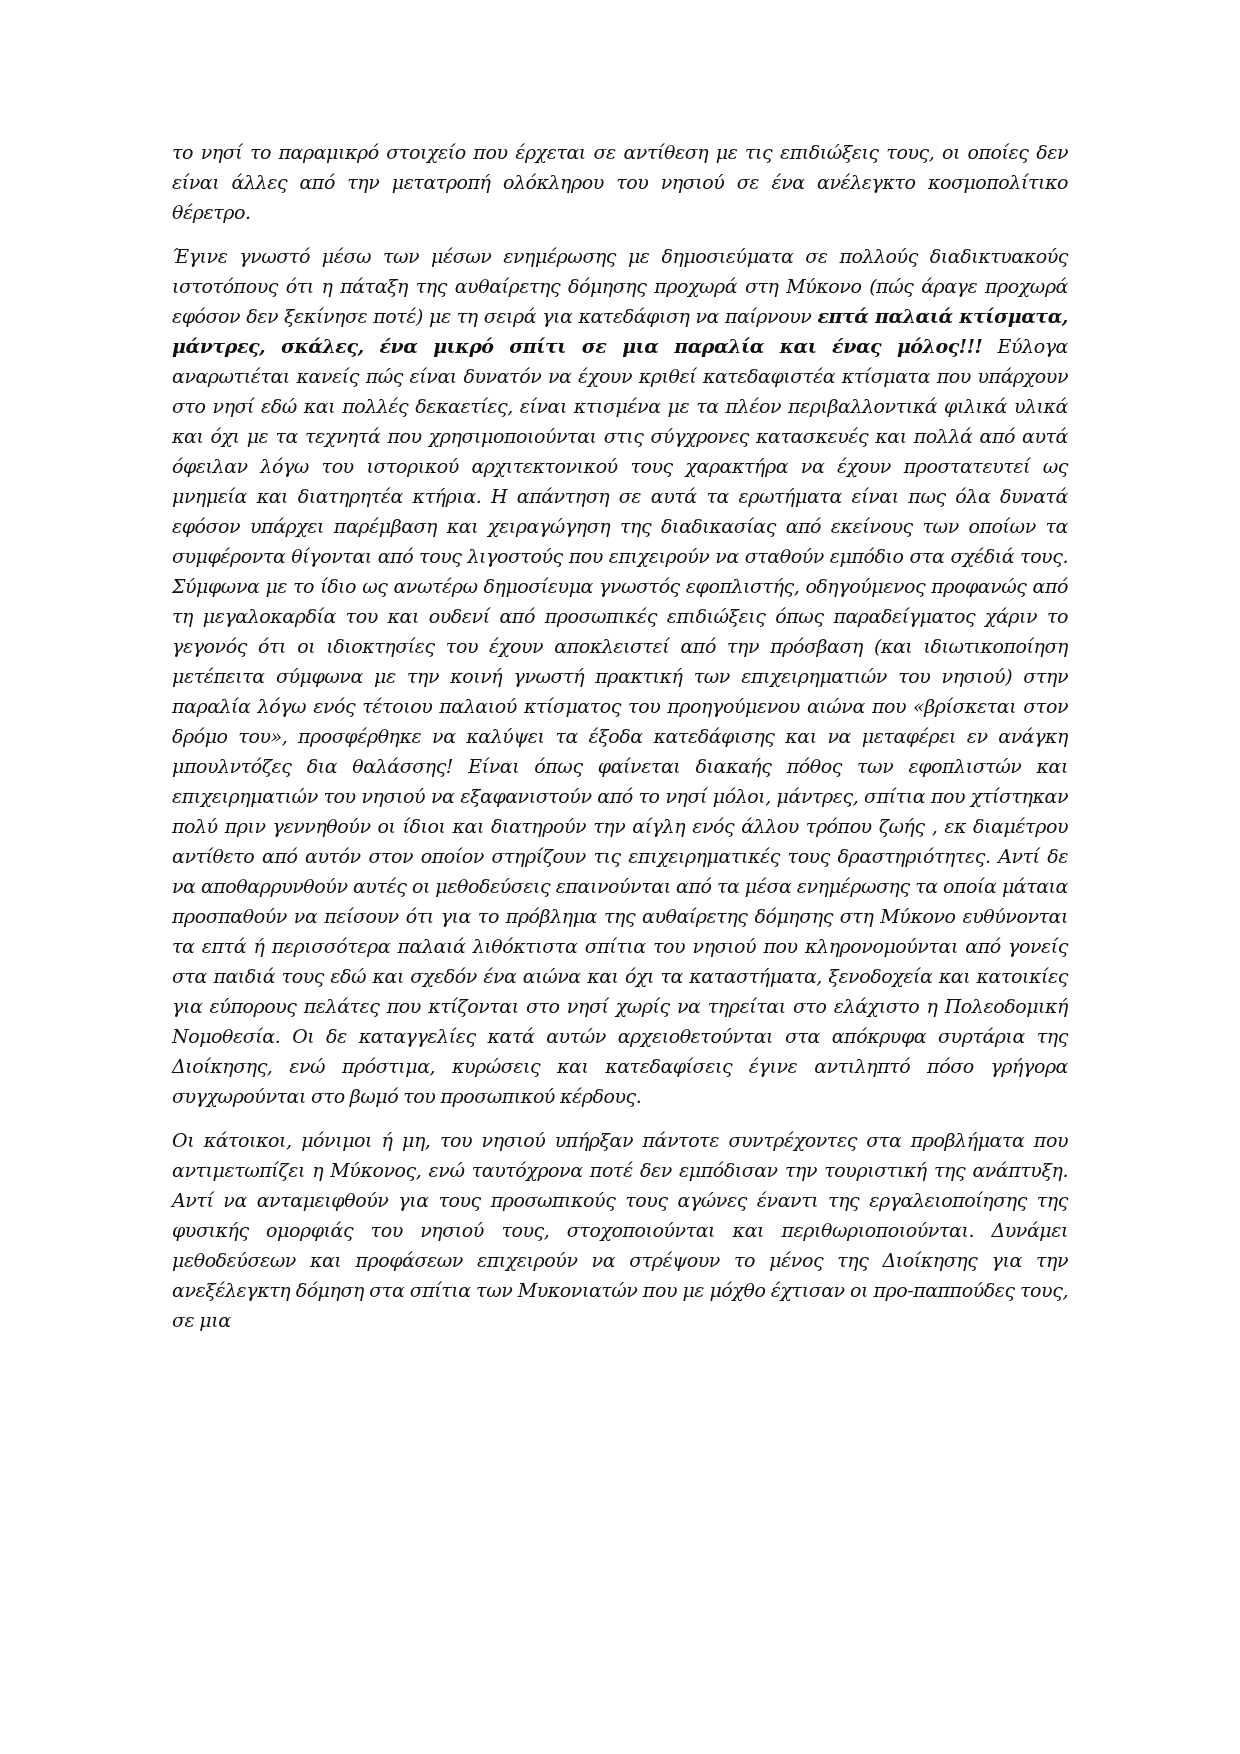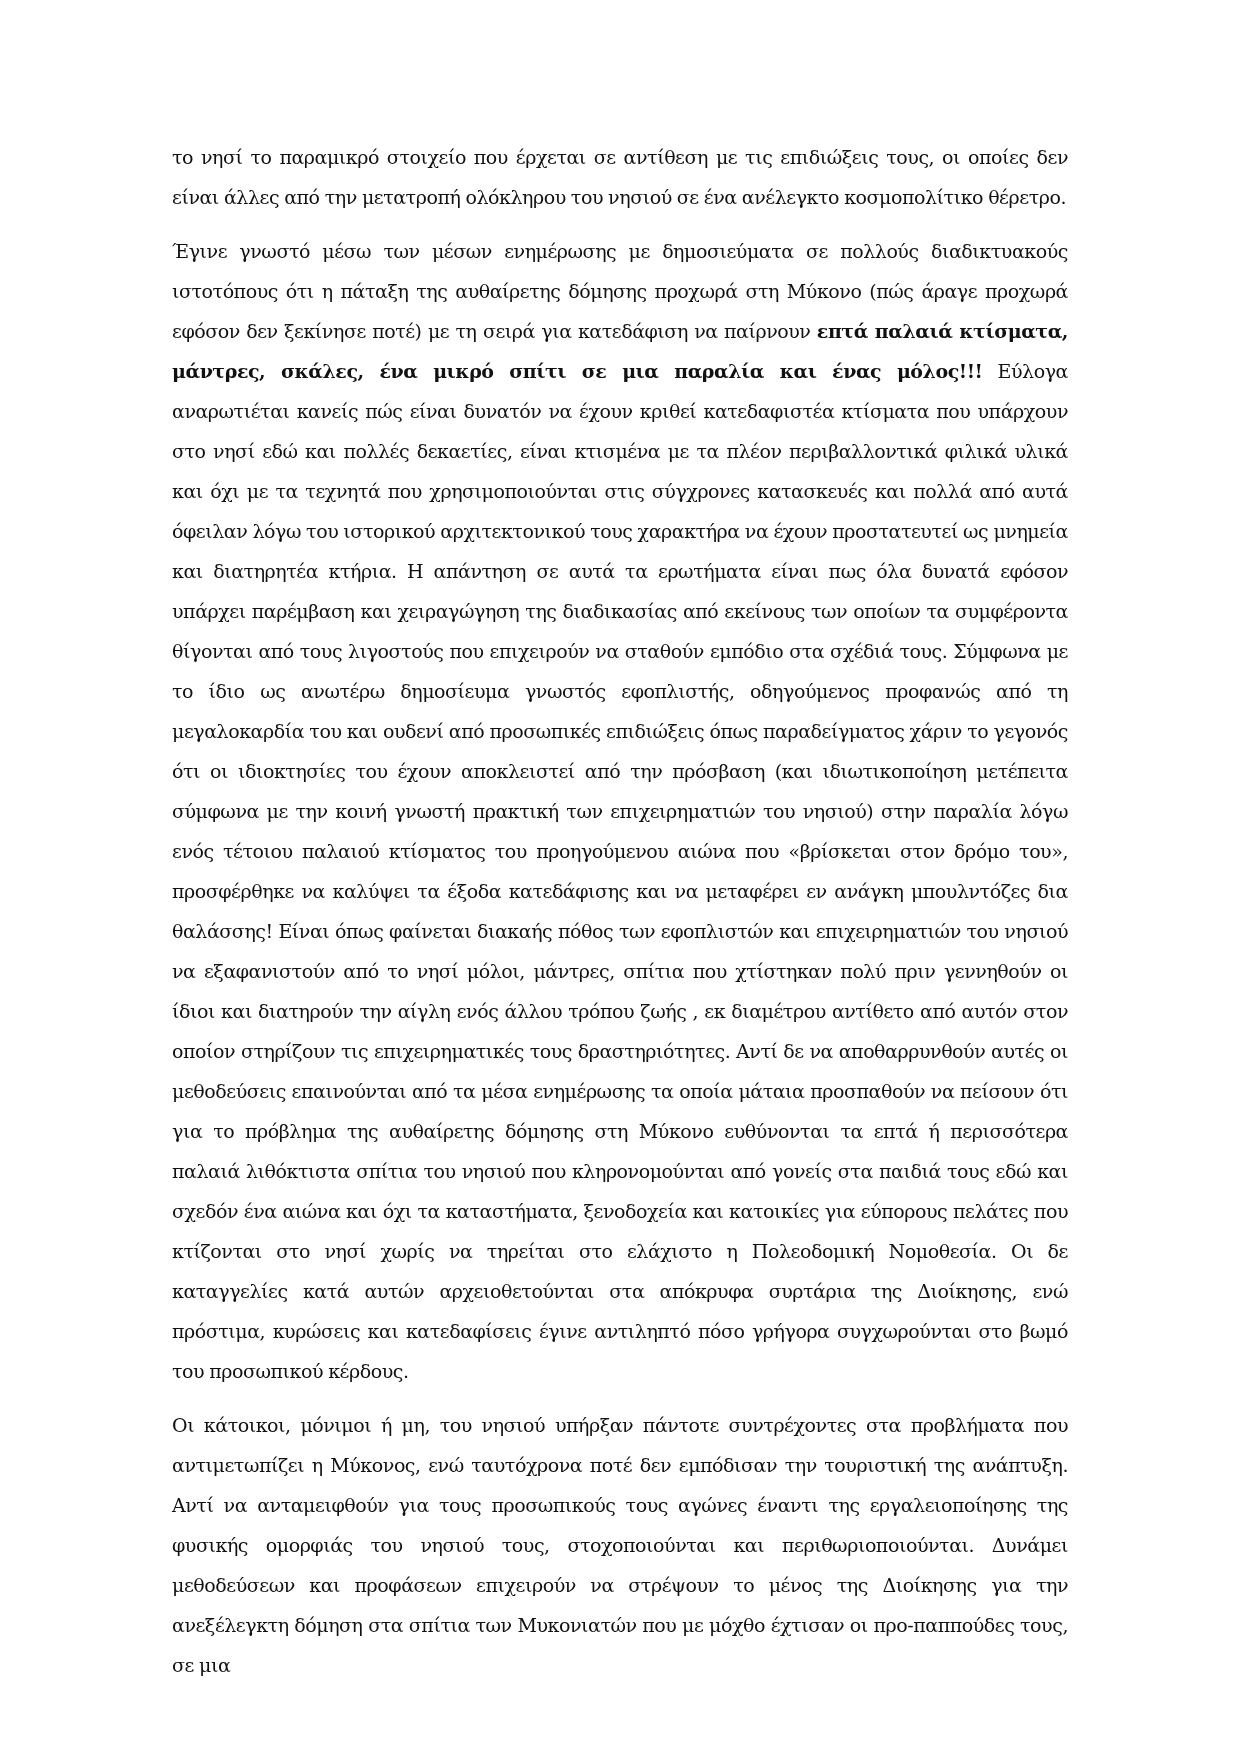--- a/index.html
+++ b/index.html
@@ -5,24 +5,25 @@
   html, body { margin: 0; padding: 0; background: #ffffff; }
   body { width: 1240px; height: 1754px; position: relative; overflow: hidden; }
   .page {
     position: absolute;
     left: 172px;
     top: 137px;
     width: 896px;
     color: #111111;
     font-family: "DejaVu Serif", "Liberation Serif", serif;
     font-size: 19px;
-    line-height: 40px;
+    line-height: 30px;
     text-align: justify;
     letter-spacing: -0.45px;
     word-spacing: -0.5px;
+    font-style: italic;
   }
   .page p { margin: 0 0 14px 0; }
   .page b { font-weight: bold; }
 </style>
 </head>
 <body>
 
 <div class="page">
   <p>το νησί το παραμικρό στοιχείο που έρχεται σε αντίθεση με τις επιδιώξεις τους, οι οποίες δεν είναι άλλες από την μετατροπή ολόκληρου του νησιού σε ένα ανέλεγκτο κοσμοπολίτικο θέρετρο.</p>
   <p><span>Έγινε γνωστό μέσω των μέσων ενημέρωσης με δημοσιεύματα σε πολλούς διαδικτυακούς ιστοτόπους ότι η πάταξη της αυθαίρετης δόμησης προχωρά στη Μύκονο (πώς άραγε προχωρά εφόσον δεν ξεκίνησε ποτέ) με τη σειρά για κατεδάφιση να παίρνουν </span><b>επτά παλαιά κτίσματα, μάντρες, σκάλες, ένα μικρό σπίτι σε μια παραλία και ένας μόλος!!!</b><span> Εύλογα αναρωτιέται κανείς πώς είναι δυνατόν να έχουν κριθεί κατεδαφιστέα κτίσματα που υπάρχουν στο νησί εδώ και πολλές δεκαετίες, είναι κτισμένα με τα πλέον περιβαλλοντικά φιλικά υλικά και όχι με τα τεχνητά που χρησιμοποιούνται στις σύγχρονες κατασκευές και πολλά από αυτά όφειλαν λόγω του ιστορικού αρχιτεκτονικού τους χαρακτήρα να έχουν προστατευτεί ως μνημεία και διατηρητέα κτήρια. Η απάντηση σε αυτά τα ερωτήματα είναι πως όλα δυνατά εφόσον υπάρχει παρέμβαση και χειραγώγηση της διαδικασίας από εκείνους των οποίων τα συμφέροντα θίγονται από τους λιγοστούς που επιχειρούν να σταθούν εμπόδιο στα σχέδιά τους. Σύμφωνα με το ίδιο ως ανωτέρω δημοσίευμα γνωστός εφοπλιστής, οδηγούμενος προφανώς από τη μεγαλοκαρδία του και ουδενί από προσωπικές επιδιώξεις όπως παραδείγματος χάριν το γεγονός ότι οι ιδιοκτησίες του έχουν αποκλειστεί από την πρόσβαση (και ιδιωτικοποίηση μετέπειτα σύμφωνα με την κοινή γνωστή πρακτική των επιχειρηματιών του νησιού) στην παραλία λόγω ενός τέτοιου παλαιού κτίσματος του προηγούμενου αιώνα που «βρίσκεται στον δρόμο του», προσφέρθηκε να καλύψει τα έξοδα κατεδάφισης και να μεταφέρει εν ανάγκη μπουλντόζες δια θαλάσσης! Είναι όπως φαίνεται διακαής πόθος των εφοπλιστών και επιχειρηματιών του νησιού να εξαφανιστούν από το νησί μόλοι, μάντρες, σπίτια που χτίστηκαν πολύ πριν γεννηθούν οι ίδιοι και διατηρούν την αίγλη ενός άλλου τρόπου ζωής , εκ διαμέτρου αντίθετο από αυτόν στον οποίον στηρίζουν τις επιχειρηματικές τους δραστηριότητες. Αντί δε να αποθαρρυνθούν αυτές οι μεθοδεύσεις επαινούνται από τα μέσα ενημέρωσης τα οποία μάταια προσπαθούν να πείσουν ότι για το πρόβλημα της αυθαίρετης δόμησης στη Μύκονο ευθύνονται τα επτά ή περισσότερα παλαιά λιθόκτιστα σπίτια του νησιού που κληρονομούνται από γονείς στα παιδιά τους εδώ και σχεδόν ένα αιώνα και όχι τα καταστήματα, ξενοδοχεία και κατοικίες για εύπορους πελάτες που κτίζονται στο νησί χωρίς να τηρείται στο ελάχιστο η Πολεοδομική Νομοθεσία. Οι δε καταγγελίες κατά αυτών αρχειοθετούνται στα απόκρυφα συρτάρια της Διοίκησης, ενώ πρόστιμα, κυρώσεις και κατεδαφίσεις έγινε αντιληπτό πόσο γρήγορα συγχωρούνται στο βωμό του προσωπικού κέρδους.</span></p>

